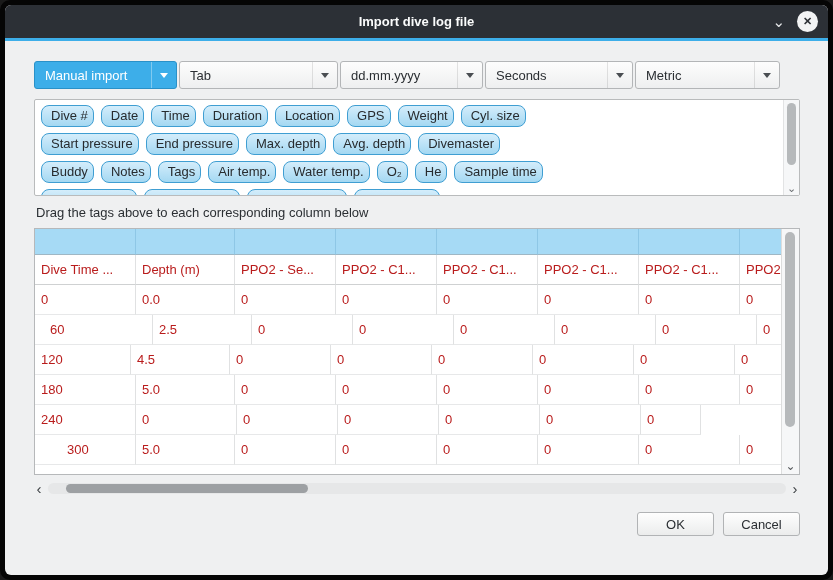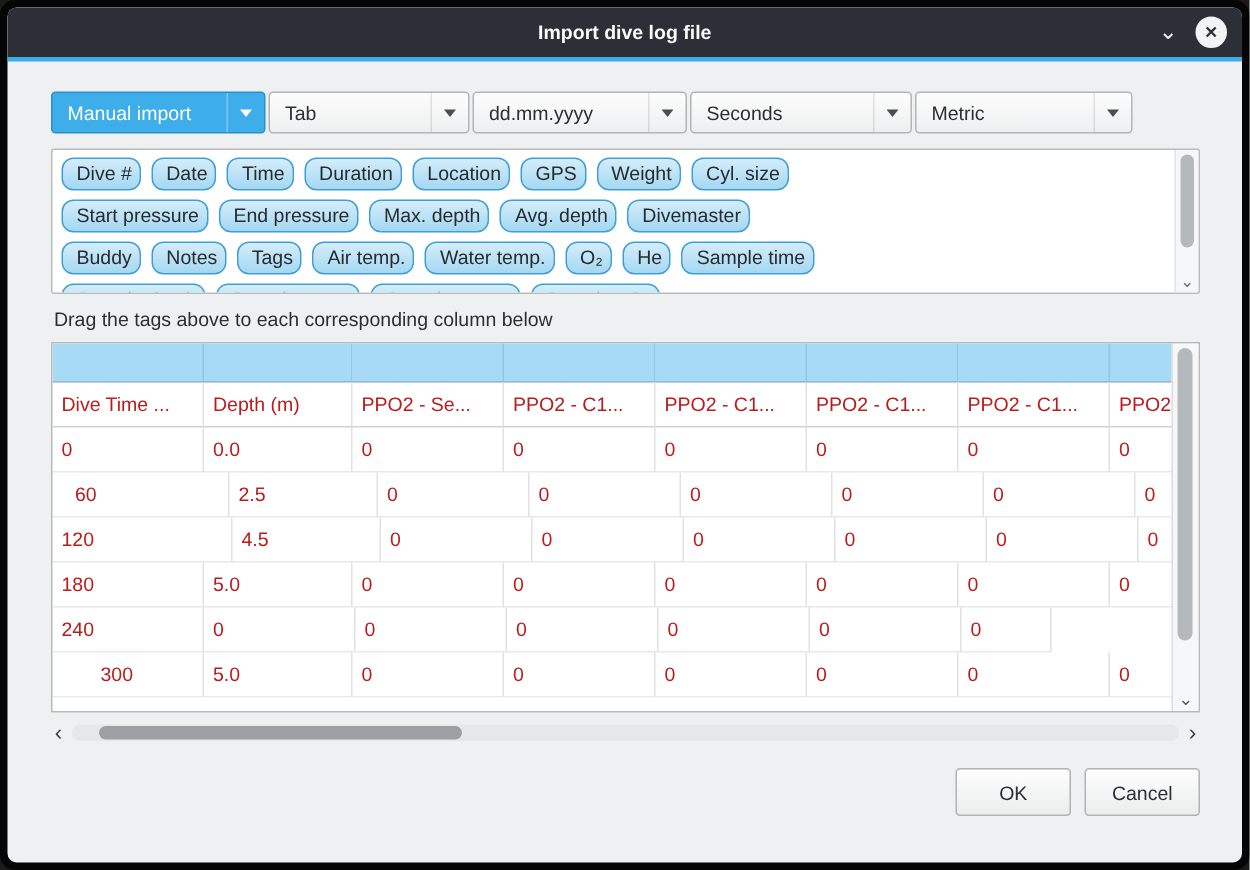--- a/index.html
+++ b/index.html
@@ -87,21 +87,21 @@
   .vthumb2 { position:absolute; left:3px; width:10px; border-radius:5px; background:#b6b9bb; }
   .vchev2 { position:absolute; bottom:2px; left:0; right:0; text-align:center; color:#55585b; font-size:12px; line-height:1; }
   
   .hscroll { margin-top:6px; height:15px; display:flex; align-items:center; gap:4px; }
   .harrow { color:#3c4043; font-size:15px; line-height:13px; width:10px; text-align:center; }
   .htrack { position:relative; flex:1; height:11px; background:#e6e7e8; border-radius:6px; }
   .hthumb { position:absolute; top:1px; left:18px; width:242px; height:9px; border-radius:5px; background:#9da0a3; }
   
   .btn-row { display:flex; justify-content:flex-end; gap:9px; margin-top:16px; }
   .btn {
-    min-width:77px; height:32px; padding:0 16px; box-sizing:border-box;
+    min-width:77px; height:24px; padding:0 16px; box-sizing:border-box;
     border:1px solid #b1b3b5; border-radius:3px; background:linear-gradient(#fefefe,#ebecec);
     font-family:"Liberation Sans", sans-serif; font-size:13px; color:#2b2f33;
   }
 </style>
 </head>
 <body>
 
 <div class="frame">
   <div class="win">
 
@@ -116,21 +116,21 @@
 
     <div class="content">
 
       <div class="combo-row">
         <div class="combo active" style="width:143px">
           <span>Manual import</span>
           <span class="carrow-wrap">
               <span class="carrow"></span>
             </span>
         </div>
-        <div class="combo" style="width:134px">
+        <div class="combo" style="width:159px">
           <span>Tab</span>
           <span class="carrow-wrap">
               <span class="carrow"></span>
             </span>
         </div>
         <div class="combo" style="width:143px">
           <span>dd.mm.yyyy</span>
           <span class="carrow-wrap">
               <span class="carrow"></span>
             </span>
@@ -230,21 +230,21 @@
                 <div class="cell" style="width: 118px; padding-left: 15px;">60</div>
                 <div class="cell" style="width: 99px;">2.5</div>
                 <div class="cell" style="width: 101px;">0</div>
                 <div class="cell" style="width: 101px;">0</div>
                 <div class="cell" style="width: 101px;">0</div>
                 <div class="cell" style="width: 101px;">0</div>
                 <div class="cell" style="width: 101px;">0</div>
                 <div class="cell" style="width: 60px;">0</div>
               </div>
               <div class="trow">
-                <div class="cell" style="width: 120px;">120</div>
+                <div class="cell" style="width: 96px;">120</div>
                 <div class="cell" style="width: 99px;">4.5</div>
                 <div class="cell" style="width: 101px;">0</div>
                 <div class="cell" style="width: 101px;">0</div>
                 <div class="cell" style="width: 101px;">0</div>
                 <div class="cell" style="width: 101px;">0</div>
                 <div class="cell" style="width: 101px;">0</div>
                 <div class="cell" style="width: 60px;">0</div>
               </div>
               <div class="trow">
                 <div class="cell" style="width: 101px;">180</div>

